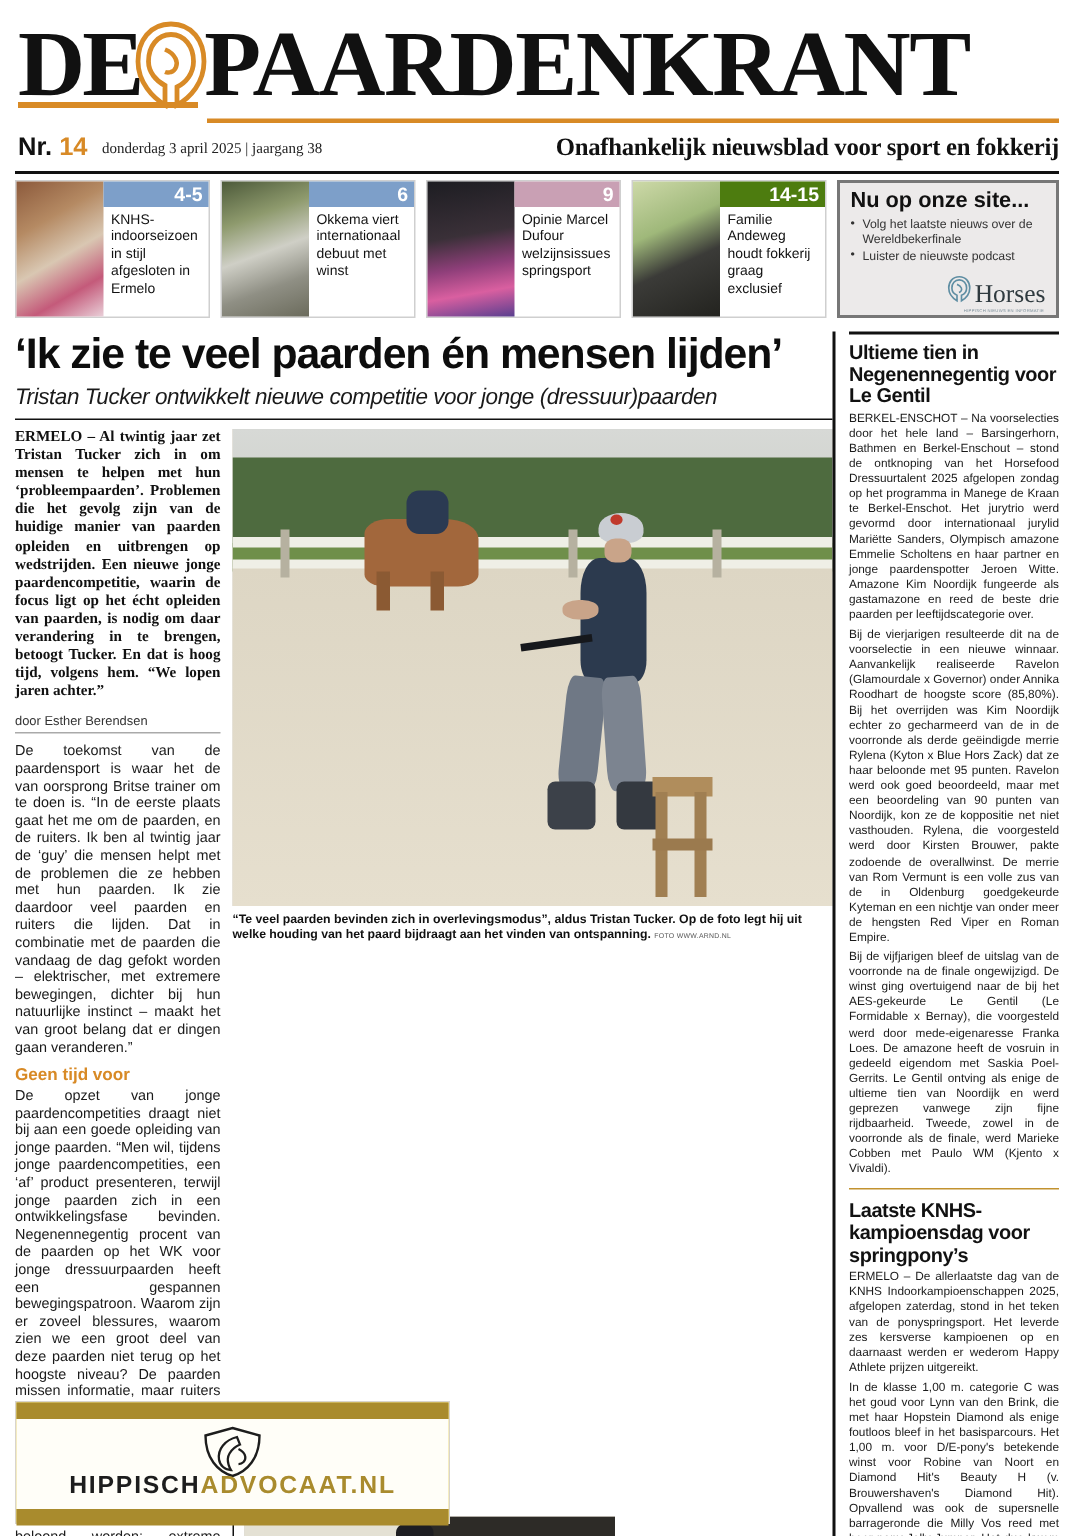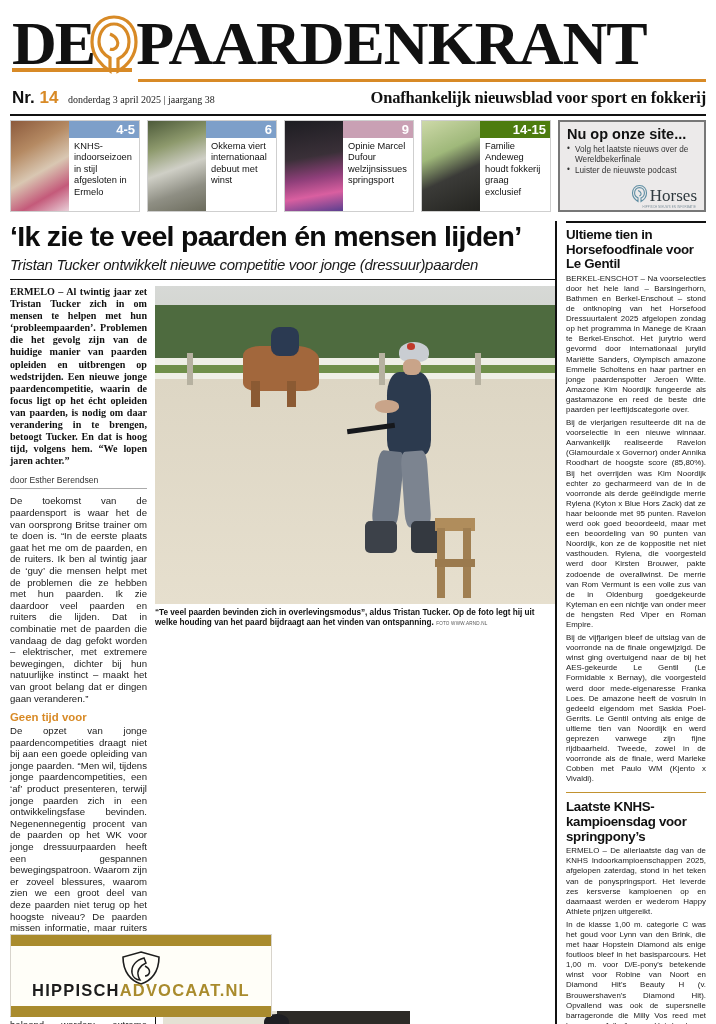--- a/index.html
+++ b/index.html
@@ -129,21 +129,21 @@
   }
   .side-body{
     font-family:"Liberation Sans",sans-serif;font-size:7.9px;line-height:10.1px;
     text-align:justify;color:#1a1a1a;margin:0;
   }
   .side-body + .side-body{margin-top:3px;}
   .side-divider{height:1px;background:#c2922f;margin:8px 0 7px 0;}
 
   
   .ad{
-    position:absolute;left:10px;bottom:8px;width:262px;height:82px;
+    position:absolute;left:10px;bottom:8px;width:290px;height:82px;
     border:1px solid #d8d4cc;box-sizing:border-box;background:#fde047;margin-top:28px;
   }
   .ad-bar{height:11px;background:#a98b2d;}
   .ad-inner{height:60px;position:relative;background:#fffef8;}
   .ad-shield{position:absolute;left:50%;top:4px;transform:translateX(-50%);}
   .ad-word{
     position:absolute;left:0;right:0;bottom:6px;text-align:center;
     font-family:"Liberation Sans",sans-serif;font-weight:bold;font-size:16.5px;letter-spacing:1.2px;
   }
   .ad-w1{color:#1d1d1d;}
@@ -303,21 +303,21 @@
           </div>
 
         </div>
       </div>
     </div>
 
     <div class="side-col">
       <div class="side-rule"></div>
 
       <div>
-        <div class="side-title">Ultieme tien in Horsefoodfinale voor Le Gentil</div>
+        <div class="side-title">Ultieme tien in Negenennegentig voor Le Gentil</div>
         <p class="side-body">BERKEL-ENSCHOT – Na voorselecties door het hele land – Barsingerhorn, Bathmen en Berkel-Enschout – stond de ontknoping van het Horsefood Dressuurtalent 2025 afgelopen zondag op het programma in Manege de Kraan te Berkel-Enschot. Het jurytrio werd gevormd door internationaal jurylid Mariëtte Sanders, Olympisch amazone Emmelie Scholtens en haar partner en jonge paardenspotter Jeroen Witte. Amazone Kim Noordijk fungeerde als gastamazone en reed de beste drie paarden per leeftijdscategorie over.</p>
         <p class="side-body">Bij de vierjarigen resulteerde dit na de voorselectie in een nieuwe winnaar. Aanvankelijk realiseerde Ravelon (Glamourdale x Governor) onder Annika Roodhart de hoogste score (85,80%). Bij het overrijden was Kim Noordijk echter zo gecharmeerd van de in de voorronde als derde geëindigde merrie Rylena (Kyton x Blue Hors Zack) dat ze haar beloonde met 95 punten. Ravelon werd ook goed beoordeeld, maar met een beoordeling van 90 punten van Noordijk, kon ze de koppositie net niet vasthouden. Rylena, die voorgesteld werd door Kirsten Brouwer, pakte zodoende de overallwinst. De merrie van Rom Vermunt is een volle zus van de in Oldenburg goedgekeurde Kyteman en een nichtje van onder meer de hengsten Red Viper en Roman Empire.</p>
         <p class="side-body">Bij de vijfjarigen bleef de uitslag van de voorronde na de finale ongewijzigd. De winst ging overtuigend naar de bij het AES-gekeurde Le Gentil (Le Formidable x Bernay), die voorgesteld werd door mede-eigenaresse Franka Loes. De amazone heeft de vosruin in gedeeld eigendom met Saskia Poel-Gerrits. Le Gentil ontving als enige de ultieme tien van Noordijk en werd geprezen vanwege zijn fijne rijdbaarheid. Tweede, zowel in de voorronde als de finale, werd Marieke Cobben met Paulo WM (Kjento x Vivaldi).</p>
       </div>
 
       <div class="side-divider"></div>
 
       <div>
         <div class="side-title">Laatste KNHS-kampioensdag voor springpony’s</div>
         <p class="side-body">ERMELO – De allerlaatste dag van de KNHS Indoorkampioenschappen 2025, afgelopen zaterdag, stond in het teken van de ponyspringsport. Het leverde zes kersverse kampioenen op en daarnaast werden er wederom Happy Athlete prijzen uitgereikt.</p>

